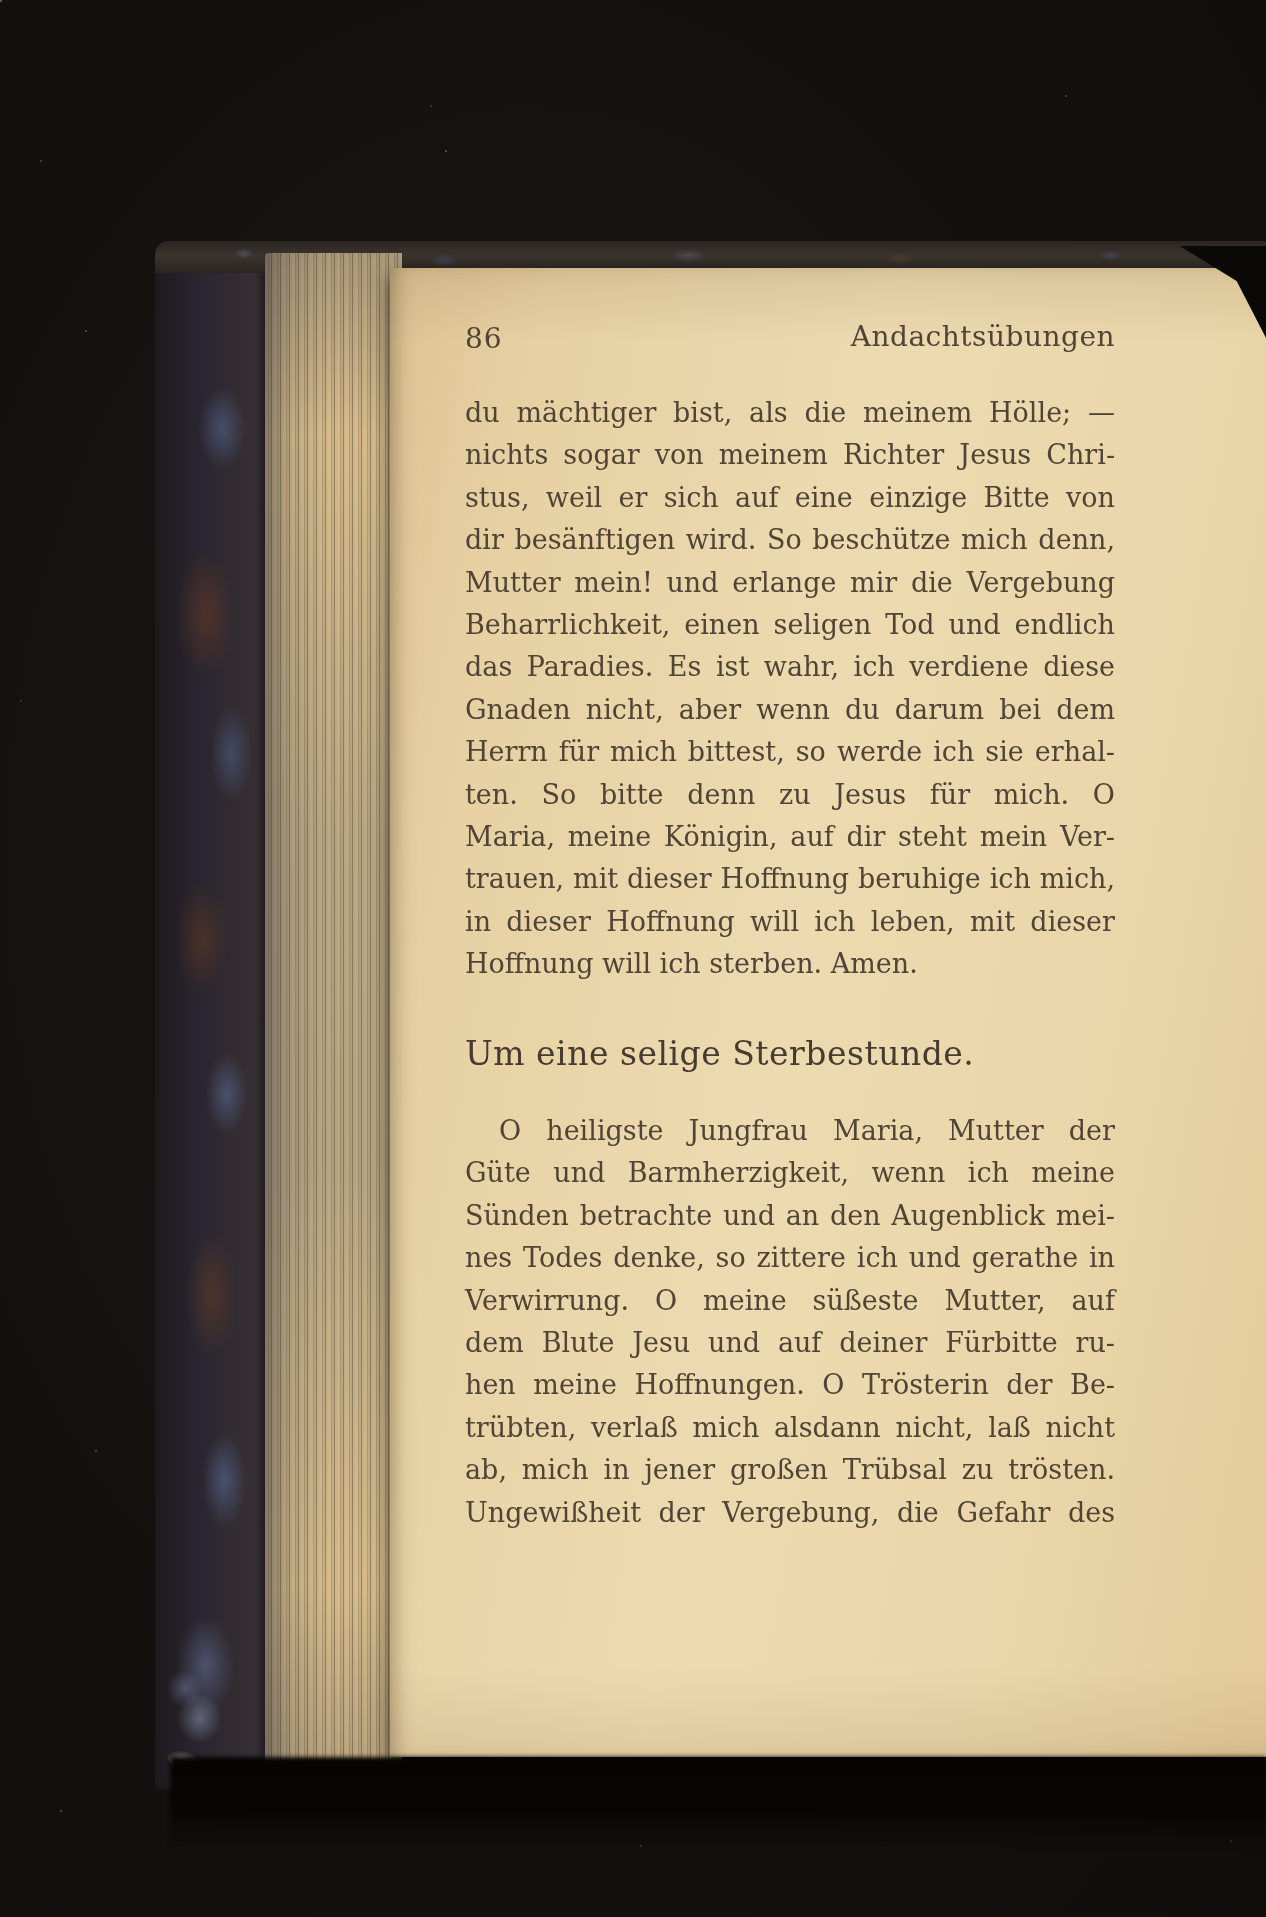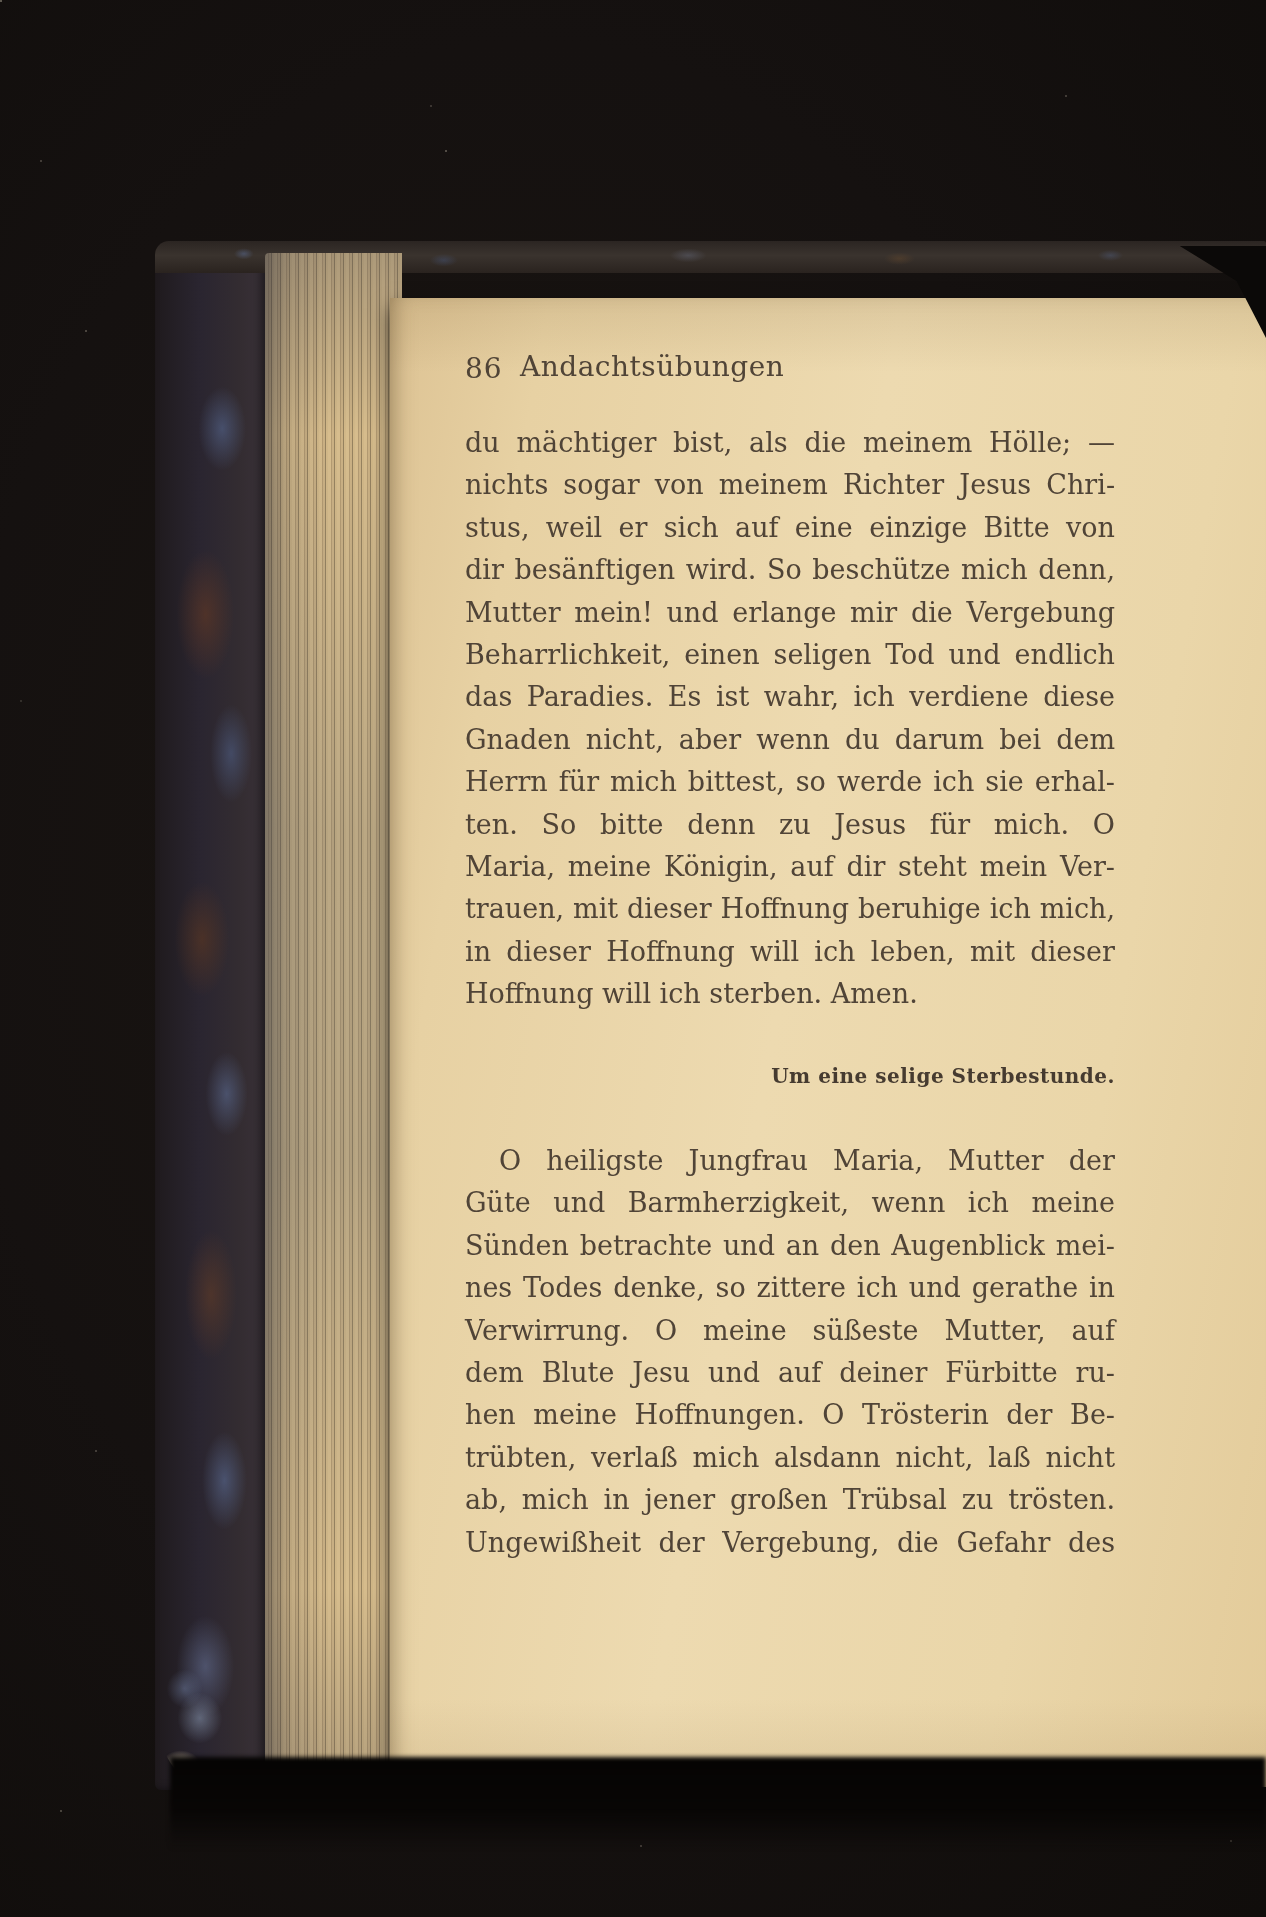--- a/index.html
+++ b/index.html
@@ -41,47 +41,47 @@
   .page-edges{position:absolute;left:265px;top:253px;width:137px;height:1516px;
     background:
       linear-gradient(180deg, rgba(60,60,70,.28) 0%, rgba(60,60,70,0) 12%, rgba(90,95,100,.22) 38%, rgba(90,95,100,.25) 60%, rgba(60,60,70,0) 88%, rgba(60,60,70,.2) 100%),
       linear-gradient(90deg, rgba(40,40,50,.45) 0%, rgba(40,40,50,.12) 18%, rgba(40,40,50,0) 45%),
       repeating-linear-gradient(90deg,#d7bd8d 0 3px,#b49b72 3px 4px,#cbb184 4px 6px,#96825f 6px 7px,#d2b888 7px 9px);
     border-radius:4px 0 0 4px;}
   .page{position:absolute;left:390px;top:268px;width:876px;height:1489px;
     background:
       linear-gradient(180deg, rgba(120,90,50,.14) 0%, rgba(120,90,50,0) 5%, rgba(120,90,50,0) 94%, rgba(120,90,50,.12) 100%),
       linear-gradient(100deg,#ddc394 0%,#e7d1a3 14%,#eddab0 45%,#ead6a9 75%,#e3cb9a 100%);
-    box-shadow:inset 14px 0 22px -12px rgba(90,70,40,.55), 0 10px 18px rgba(0,0,0,.6);margin-top:30px;}
+    box-shadow:inset 14px 0 22px -12px rgba(90,70,40,.55), 0 10px 18px rgba(0,0,0,.6);}
   .corner-wedge{position:absolute;left:1168px;top:246px;width:98px;height:92px;
     clip-path:polygon(12% 0, 100% 0, 100% 100%, 70% 38%);
     background:#0b0908;}
   .corner-wear{position:absolute;left:158px;top:1665px;width:76px;height:118px;
     background:
       radial-gradient(26px 20px at 30% 85%, rgba(216,202,168,.85), transparent 75%),
       radial-gradient(30px 34px at 55% 45%, rgba(140,155,180,.55), transparent 75%),
       radial-gradient(24px 26px at 35% 20%, rgba(110,125,160,.5), transparent 75%);
     border-radius:40% 55% 45% 60%;}
   .book-shadow{position:absolute;left:170px;top:1757px;width:1096px;height:92px;
     background:linear-gradient(180deg,#050403 0%,#080605 55%,rgba(18,14,11,0) 100%);
     filter:blur(2px);}
 
   
   .page-content{position:absolute;left:0;top:0;width:100%;height:100%;color:#504437;}
   .header-row{position:absolute;left:75px;top:52px;width:650px;height:40px;font-size:28px;}
   .page-number{position:absolute;left:0;top:2px;letter-spacing:1px;}
-  .running-title{display:block;text-align:left;padding-left:55px;letter-spacing:.5px;}
+  .running-title{display:block;text-align:right;padding-left:55px;letter-spacing:.5px;}
   .para{position:absolute;left:75px;width:650px;font-size:27px;}
   .para-1{top:124px;}
   .para-2{top:842px;}
   .text-line{height:42.4px;line-height:42.4px;text-align:justify;text-align-last:justify;white-space:normal;}
   .para-1 .text-line:last-child{text-align-last:left;}
   .para-2 .text-line:first-child{text-indent:34px;}
-  .section-heading{position:absolute;left:75px;top:766px;width:650px;text-align:right;
-    font-weight:bold;font-size:20px;color:#463b30;letter-spacing:.5px;}
+  .section-heading{position:absolute;left:75px;top:766px;width:650px;text-align:left;
+    font-weight:normal;font-size:33px;color:#463b30;letter-spacing:.5px;}
   .section-subheading{position:absolute;left:75px;top:806px;width:650px;text-align:center;
     font-size:22px;color:#51453a;}
 </style>
 </head>
 <body>
 
 <div class="scene">
   <div class="dust"></div>
 
   <div>

